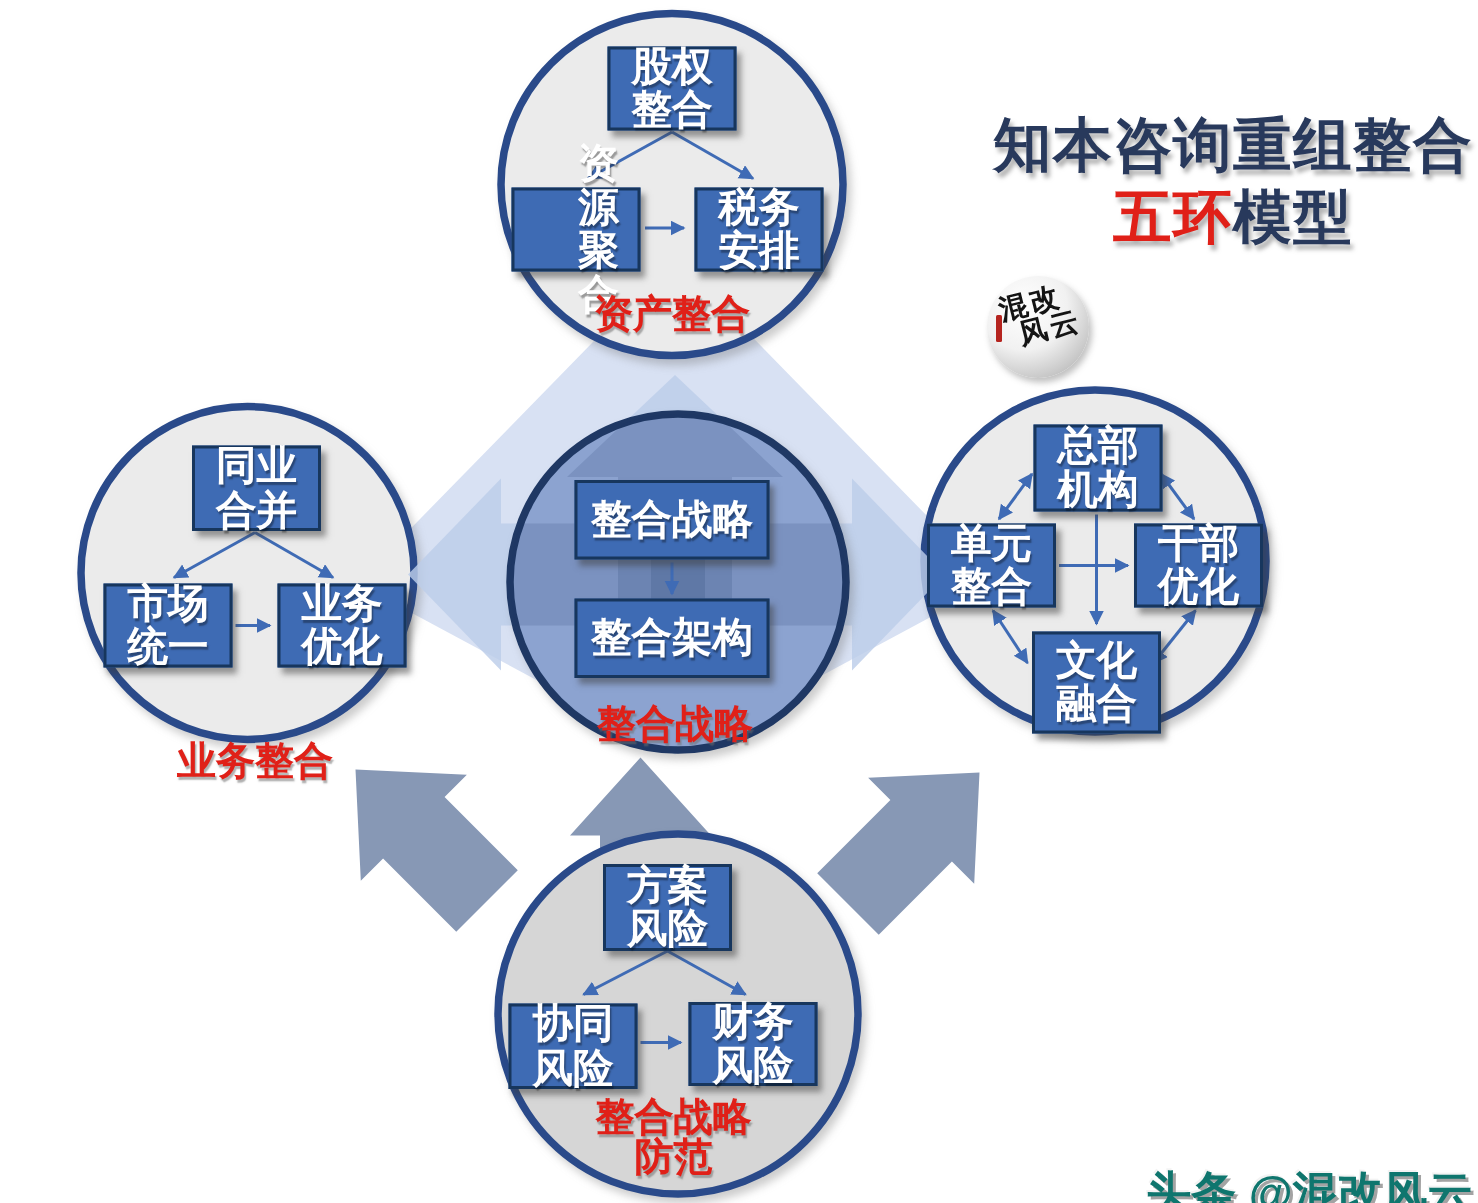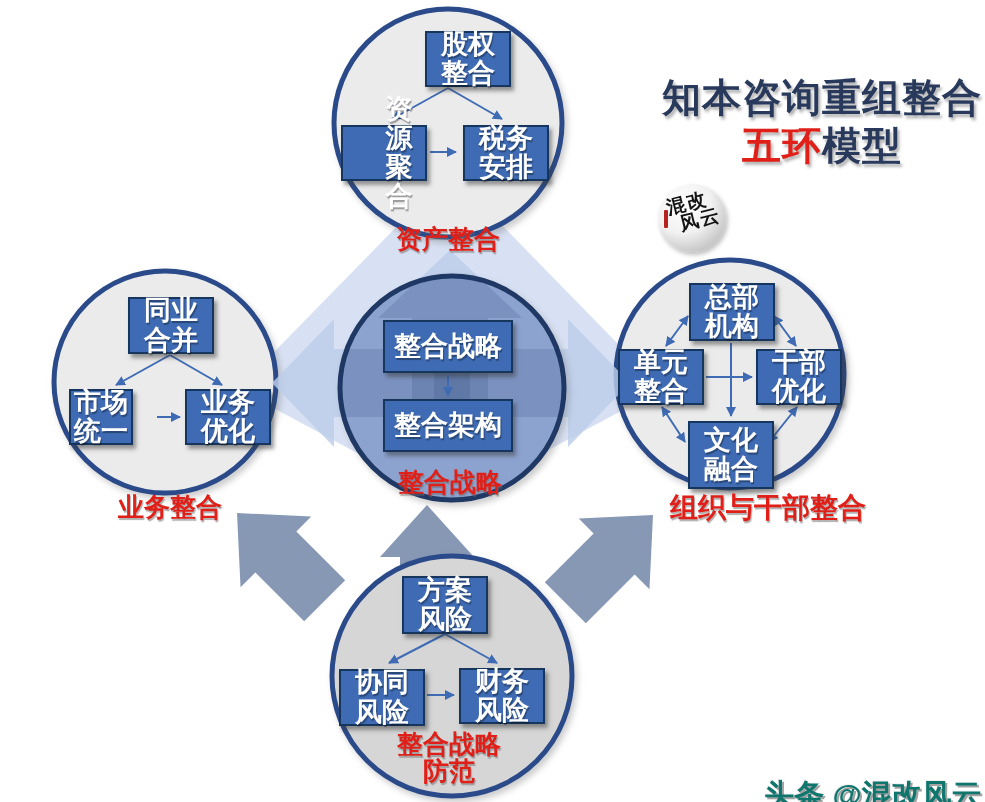--- a/index.html
+++ b/index.html
@@ -20,42 +20,42 @@
   svg .mk{fill:var(--connector,#3F6BB5);}
 
   .node{
     position:absolute;display:flex;align-items:center;justify-content:center;
     background:var(--node-fill,#3E6BB4);border:2px solid var(--node-border,#17365D);
     color:#fff;font-weight:bold;font-size:27px;line-height:1.08;text-align:center;
     white-space:pre-line;box-sizing:border-box;
     box-shadow:3px 4px 4px rgba(60,60,60,.5);
     text-shadow:1px 2px 1px rgba(0,0,0,.35);
   }
-  .n-equity{left:405px;top:31px;width:86px;height:56px;margin-left:20px;}
+  .n-equity{left:405px;top:31px;width:86px;height:56px;}
   .n-resource{left:341px;top:125px;width:86px;height:56px;padding-left:30px;}
   .n-tax{left:463px;top:125px;width:86px;height:56px;}
   .n-merger{left:128px;top:297px;width:86px;height:57px;}
-  .n-market{left:69px;top:389px;width:64px;height:56px;}
+  .n-market{left:69px;top:389px;width:86px;height:56px;}
   .n-optimize{left:185px;top:389px;width:86px;height:56px;}
   .n-strategy{left:383px;top:320px;width:130px;height:53px;}
   .n-architecture{left:383px;top:399px;width:130px;height:53px;}
   .n-hq{left:689px;top:283px;width:86px;height:58px;}
   .n-unit{left:618px;top:349px;width:86px;height:56px;}
   .n-cadre{left:756px;top:349px;width:86px;height:56px;}
   .n-culture{left:688px;top:421px;width:86px;height:68px;}
   .n-plan{left:402px;top:576px;width:86px;height:58px;}
   .n-synergy{left:339px;top:669px;width:86px;height:57px;}
   .n-finance{left:459px;top:668px;width:86px;height:56px;}
 
   .ring-label{
     position:absolute;transform:translateX(-50%);color:var(--accent-red,#E02018);
     font-weight:bold;font-size:26px;white-space:pre-line;text-align:center;line-height:1.05;
     text-shadow:1px 2px 1px rgba(110,110,110,.55);
   }
-  .l-asset{left:448px;top:196px;margin-top:30px;}
+  .l-asset{left:448px;top:196px;}
   .l-business{left:170px;top:450px;margin-top:44px;}
   .l-strategy{left:450px;top:469px;}
   .l-org{left:768px;top:493px;font-size:28px;}
   .l-risk{left:449px;top:731px;}
 
   .title{position:absolute;left:822px;top:74px;transform:translateX(-50%);
     text-align:center;white-space:nowrap;font-weight:bold;font-size:39px;line-height:1.22;
     color:var(--title-navy,#28395C);letter-spacing:1px;
     text-shadow:2px 3px 3px rgba(125,125,125,.6);}
   .title .red{color:var(--accent-red,#E02018);}
@@ -182,21 +182,20 @@
   <div class="node n-plan">方案
 风险</div>
   <div class="node n-synergy">协同
 风险</div>
   <div class="node n-finance">财务
 风险</div>
 
   <div class="ring-label l-asset">资产整合</div>
   <div class="ring-label l-business">业务整合</div>
   <div class="ring-label l-strategy">整合战略</div>
-  <div class="ring-label l-org">组织与干部整合</div>
   <div class="ring-label l-risk">整合战略
 防范</div>
 
   <div class="title">
     <div>知本咨询重组整合</div>
     <div>
       <span class="red">五环</span><span>模型</span>
     </div>
   </div>
 

